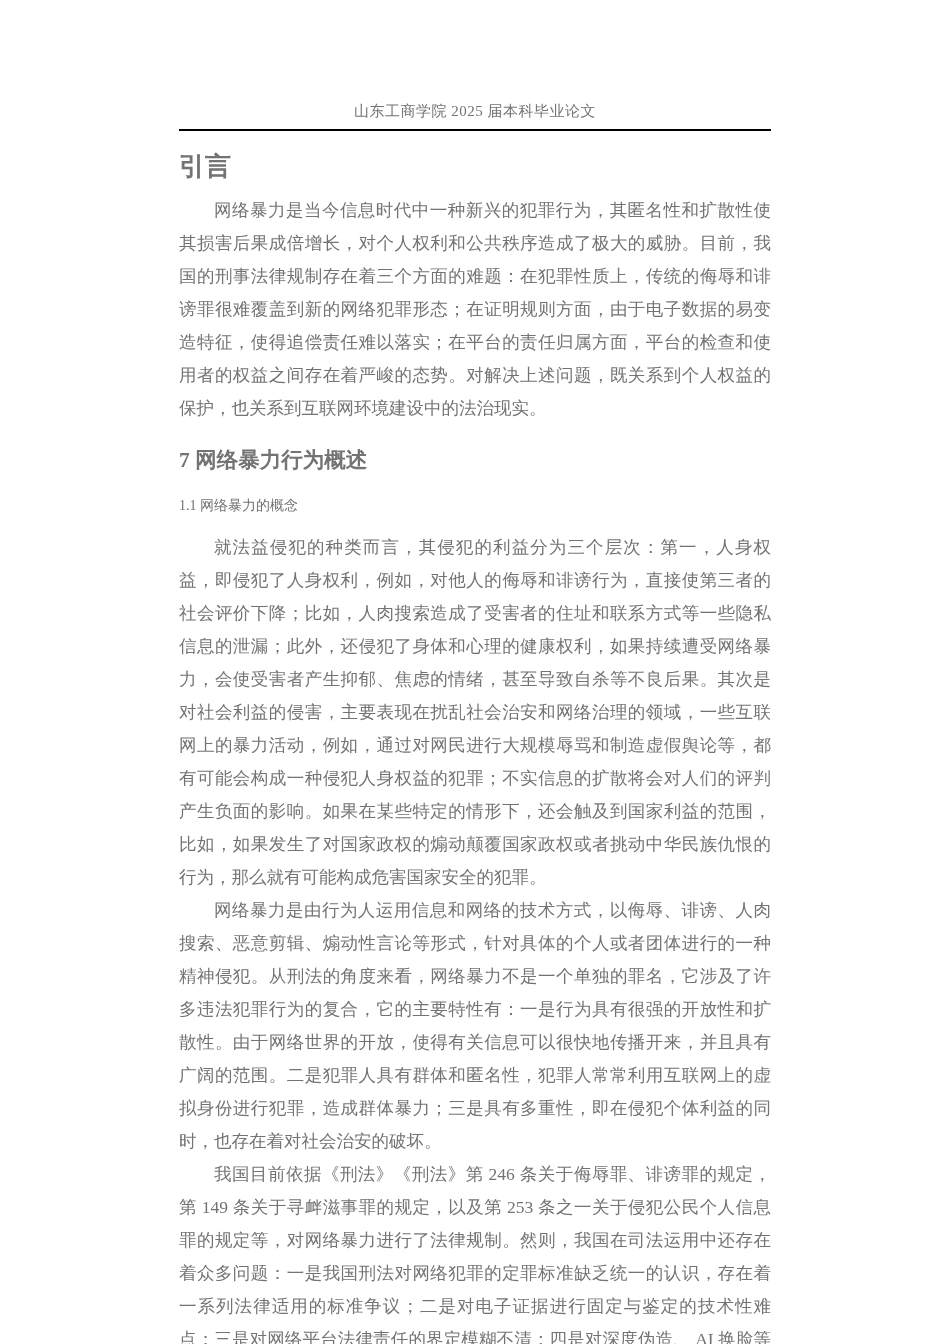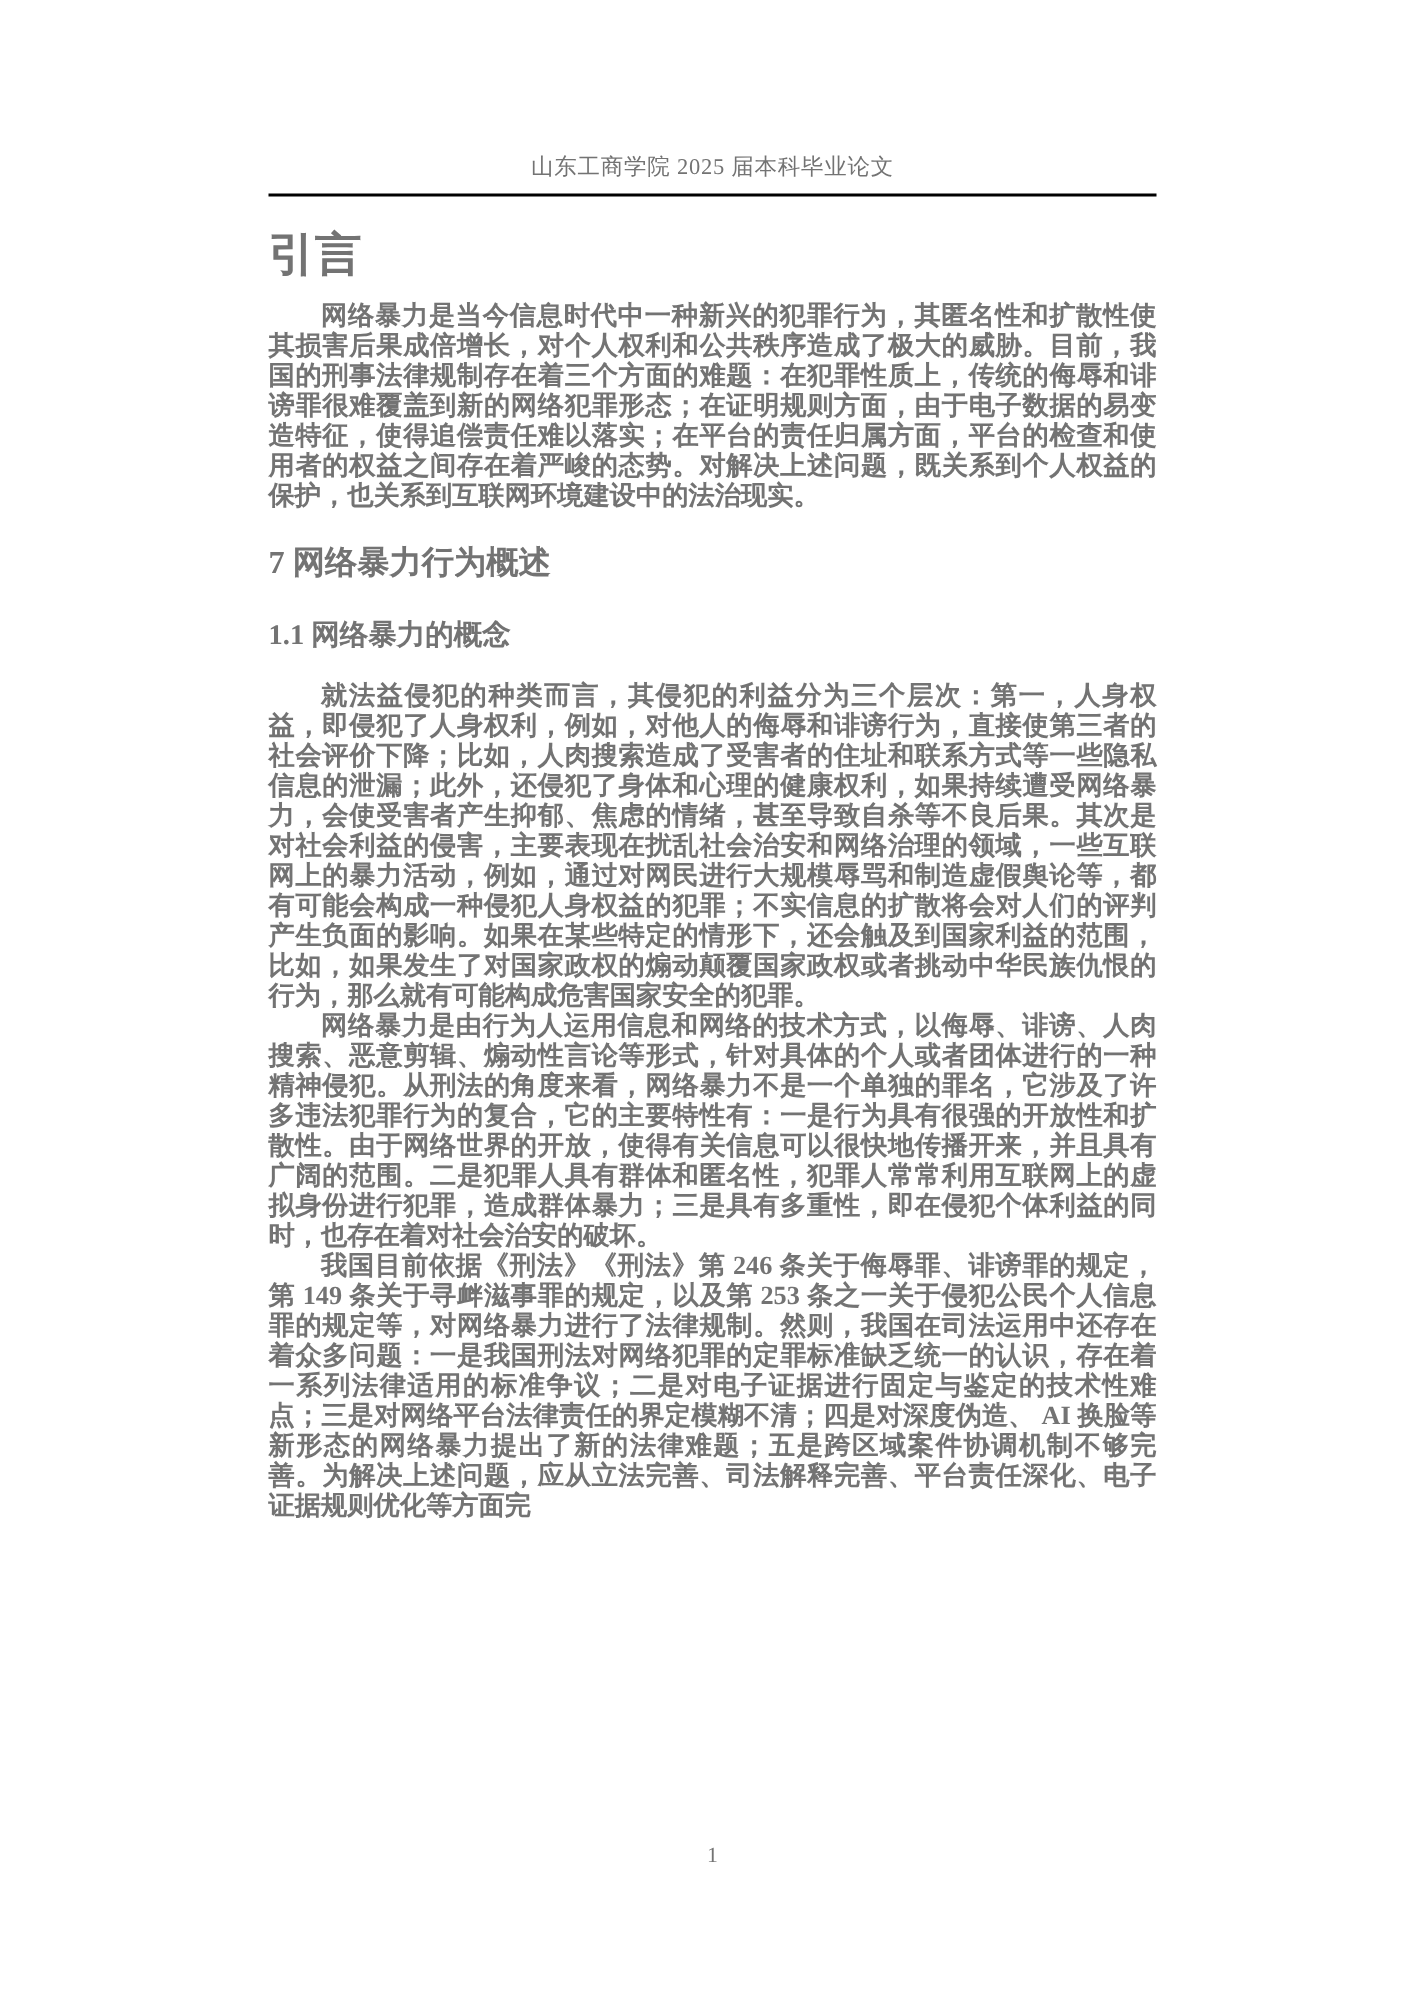--- a/index.html
+++ b/index.html
@@ -19,43 +19,42 @@
   }
   .doc-header {
     text-align: center;
     font-size: 15px;
     letter-spacing: 0.5px;
     padding-bottom: 8px;
     border-bottom: 2px solid #000000;
   }
   h1.doc-title {
     font-family: "Liberation Sans", "DejaVu Sans", sans-serif;
-    font-size: 31px;
+    font-size: 26px;
     font-weight: bold;
     margin: 20px 0 12px 0;
     line-height: 1.2;
   }
   p.body-para {
     font-size: 17.5px;
-    line-height: 20px;
+    line-height: 33px;
     text-align: justify;
     text-indent: 2em;
     margin: 0;
-    font-weight: bold;
   }
   h2.sec-heading {
     font-size: 21.5px;
     font-weight: bold;
     margin: 22px 0 12px 0;
     line-height: 1.3;
     font-family: "Liberation Serif", "DejaVu Serif", serif;
   }
   h3.subsec-heading {
-    font-size: 19px;
-    font-weight: bold;
+    font-size: 14px;
+    font-weight: normal;
     margin: 22px 0 16px 0;
     line-height: 1.3;
     font-family: "Liberation Serif", "DejaVu Serif", serif;
   }
   .page-number {
     position: absolute;
     bottom: 98px;
     left: 0;
     right: 0;
     text-align: center;

